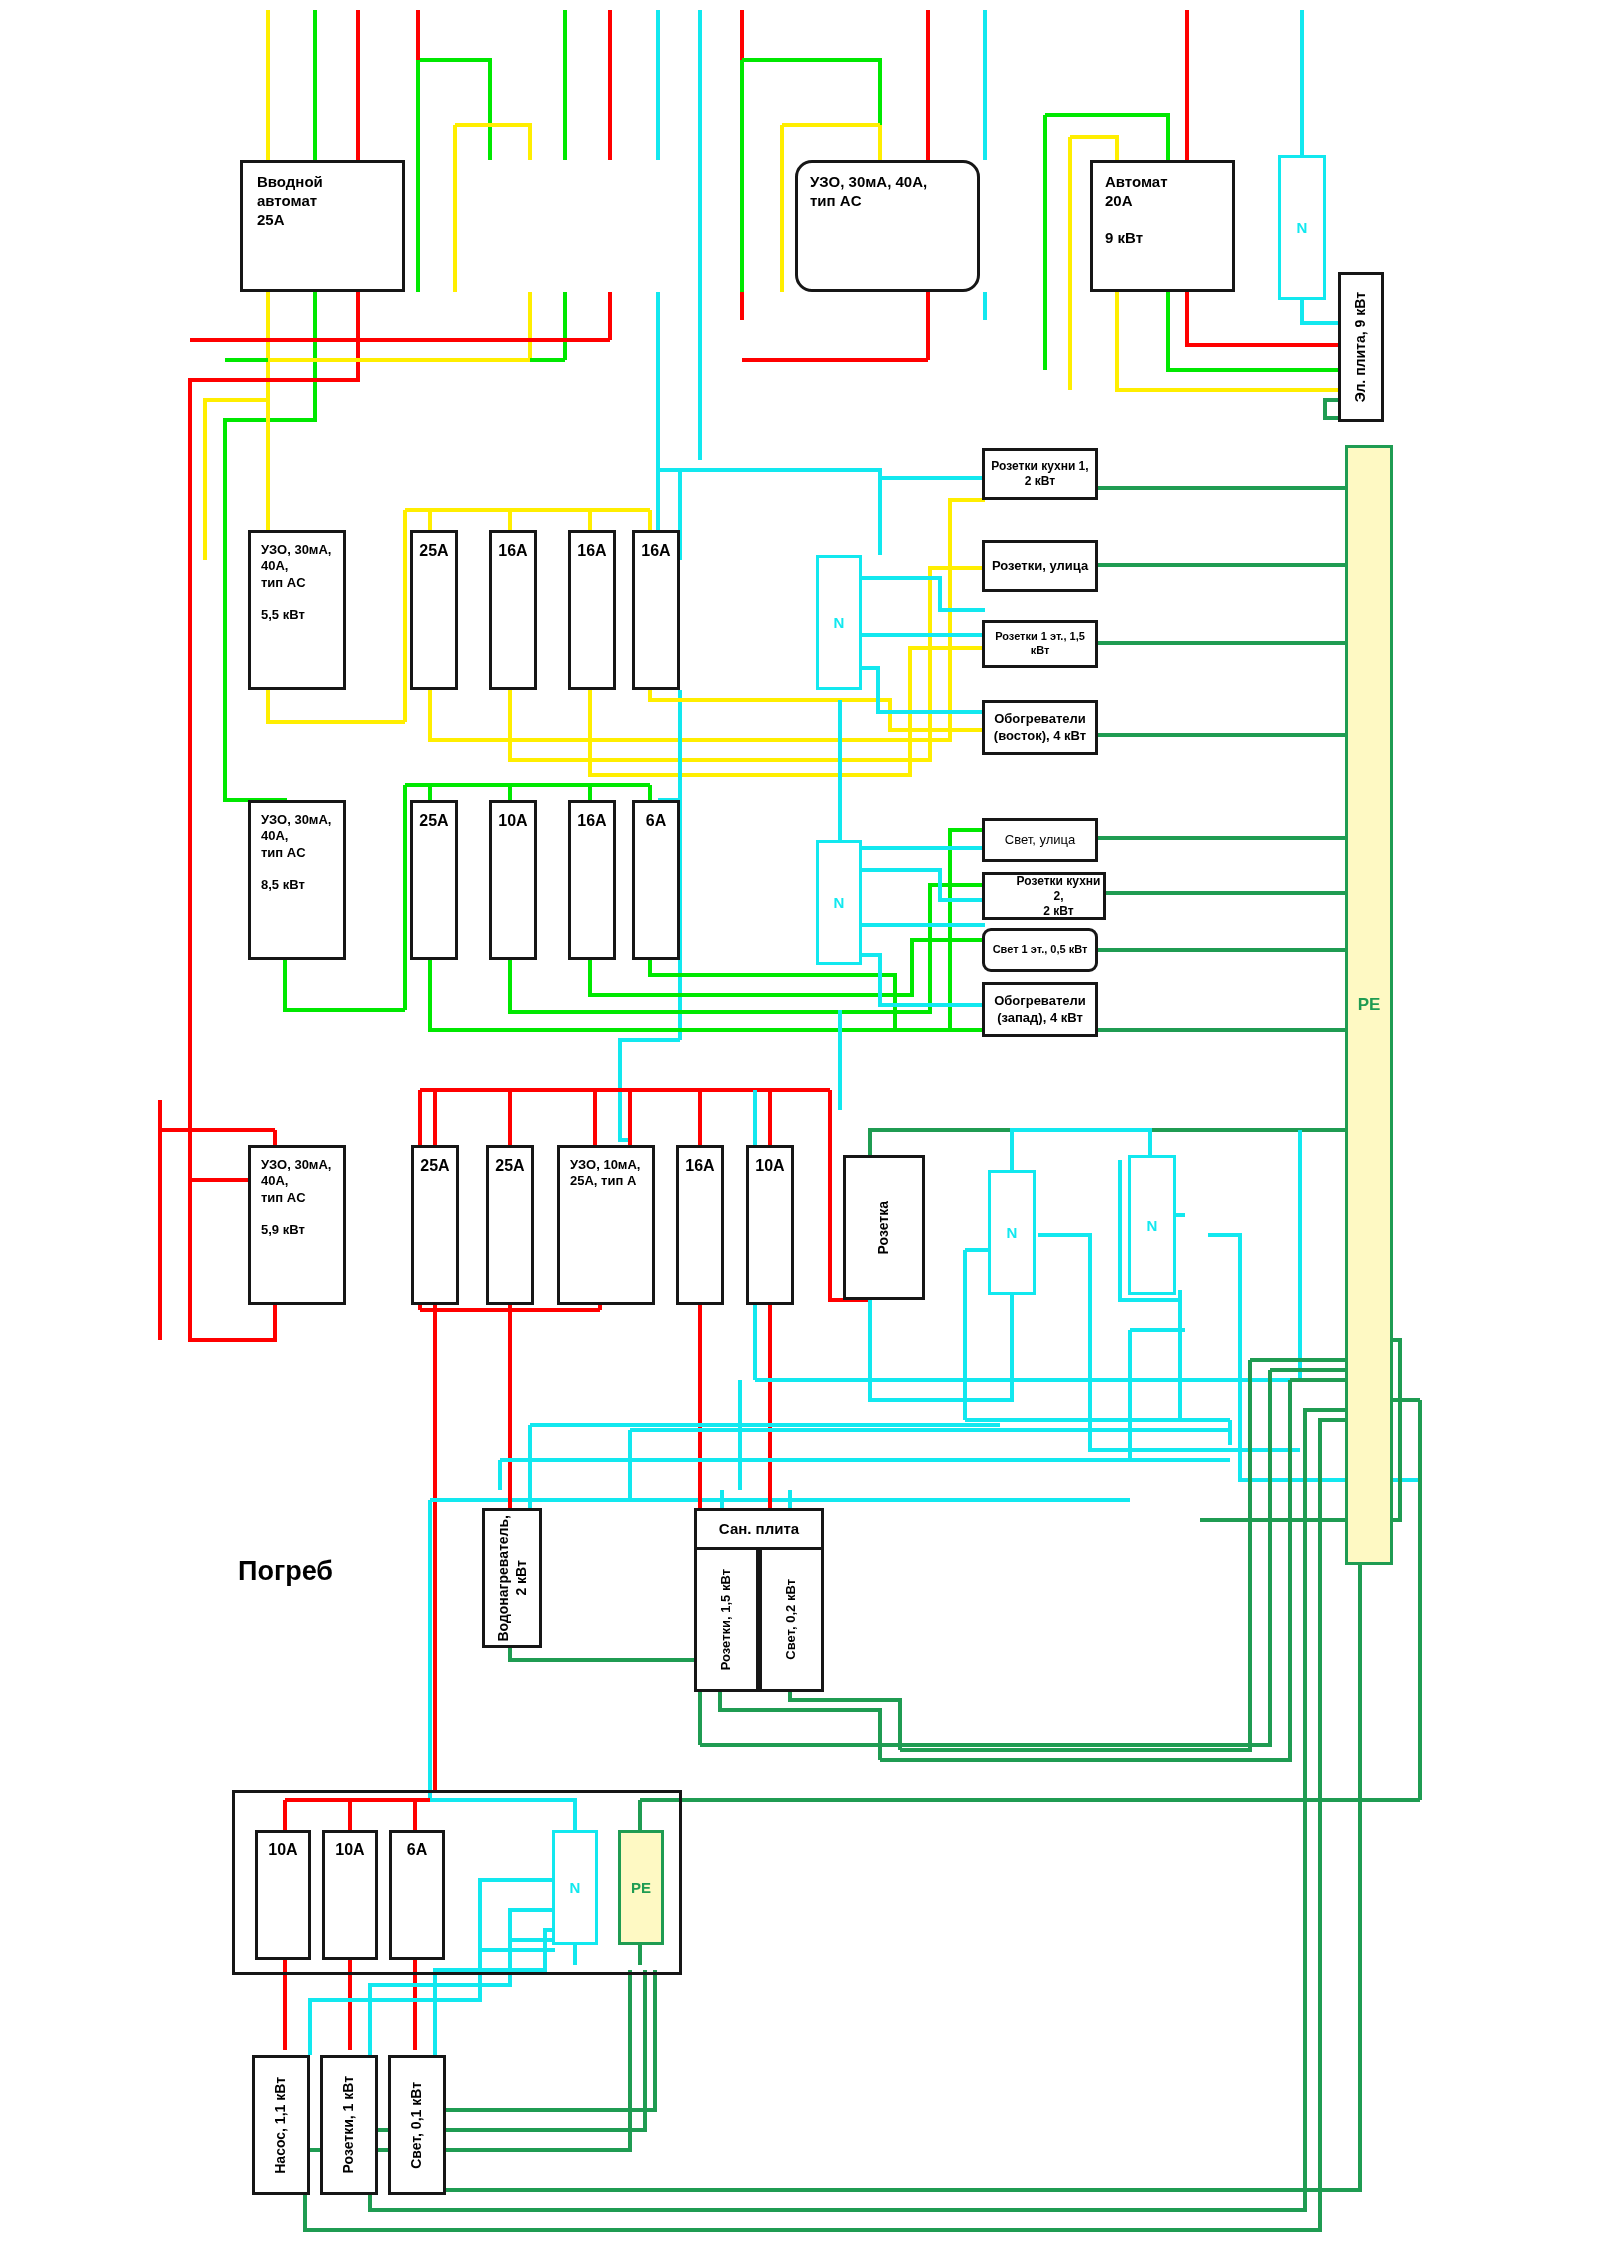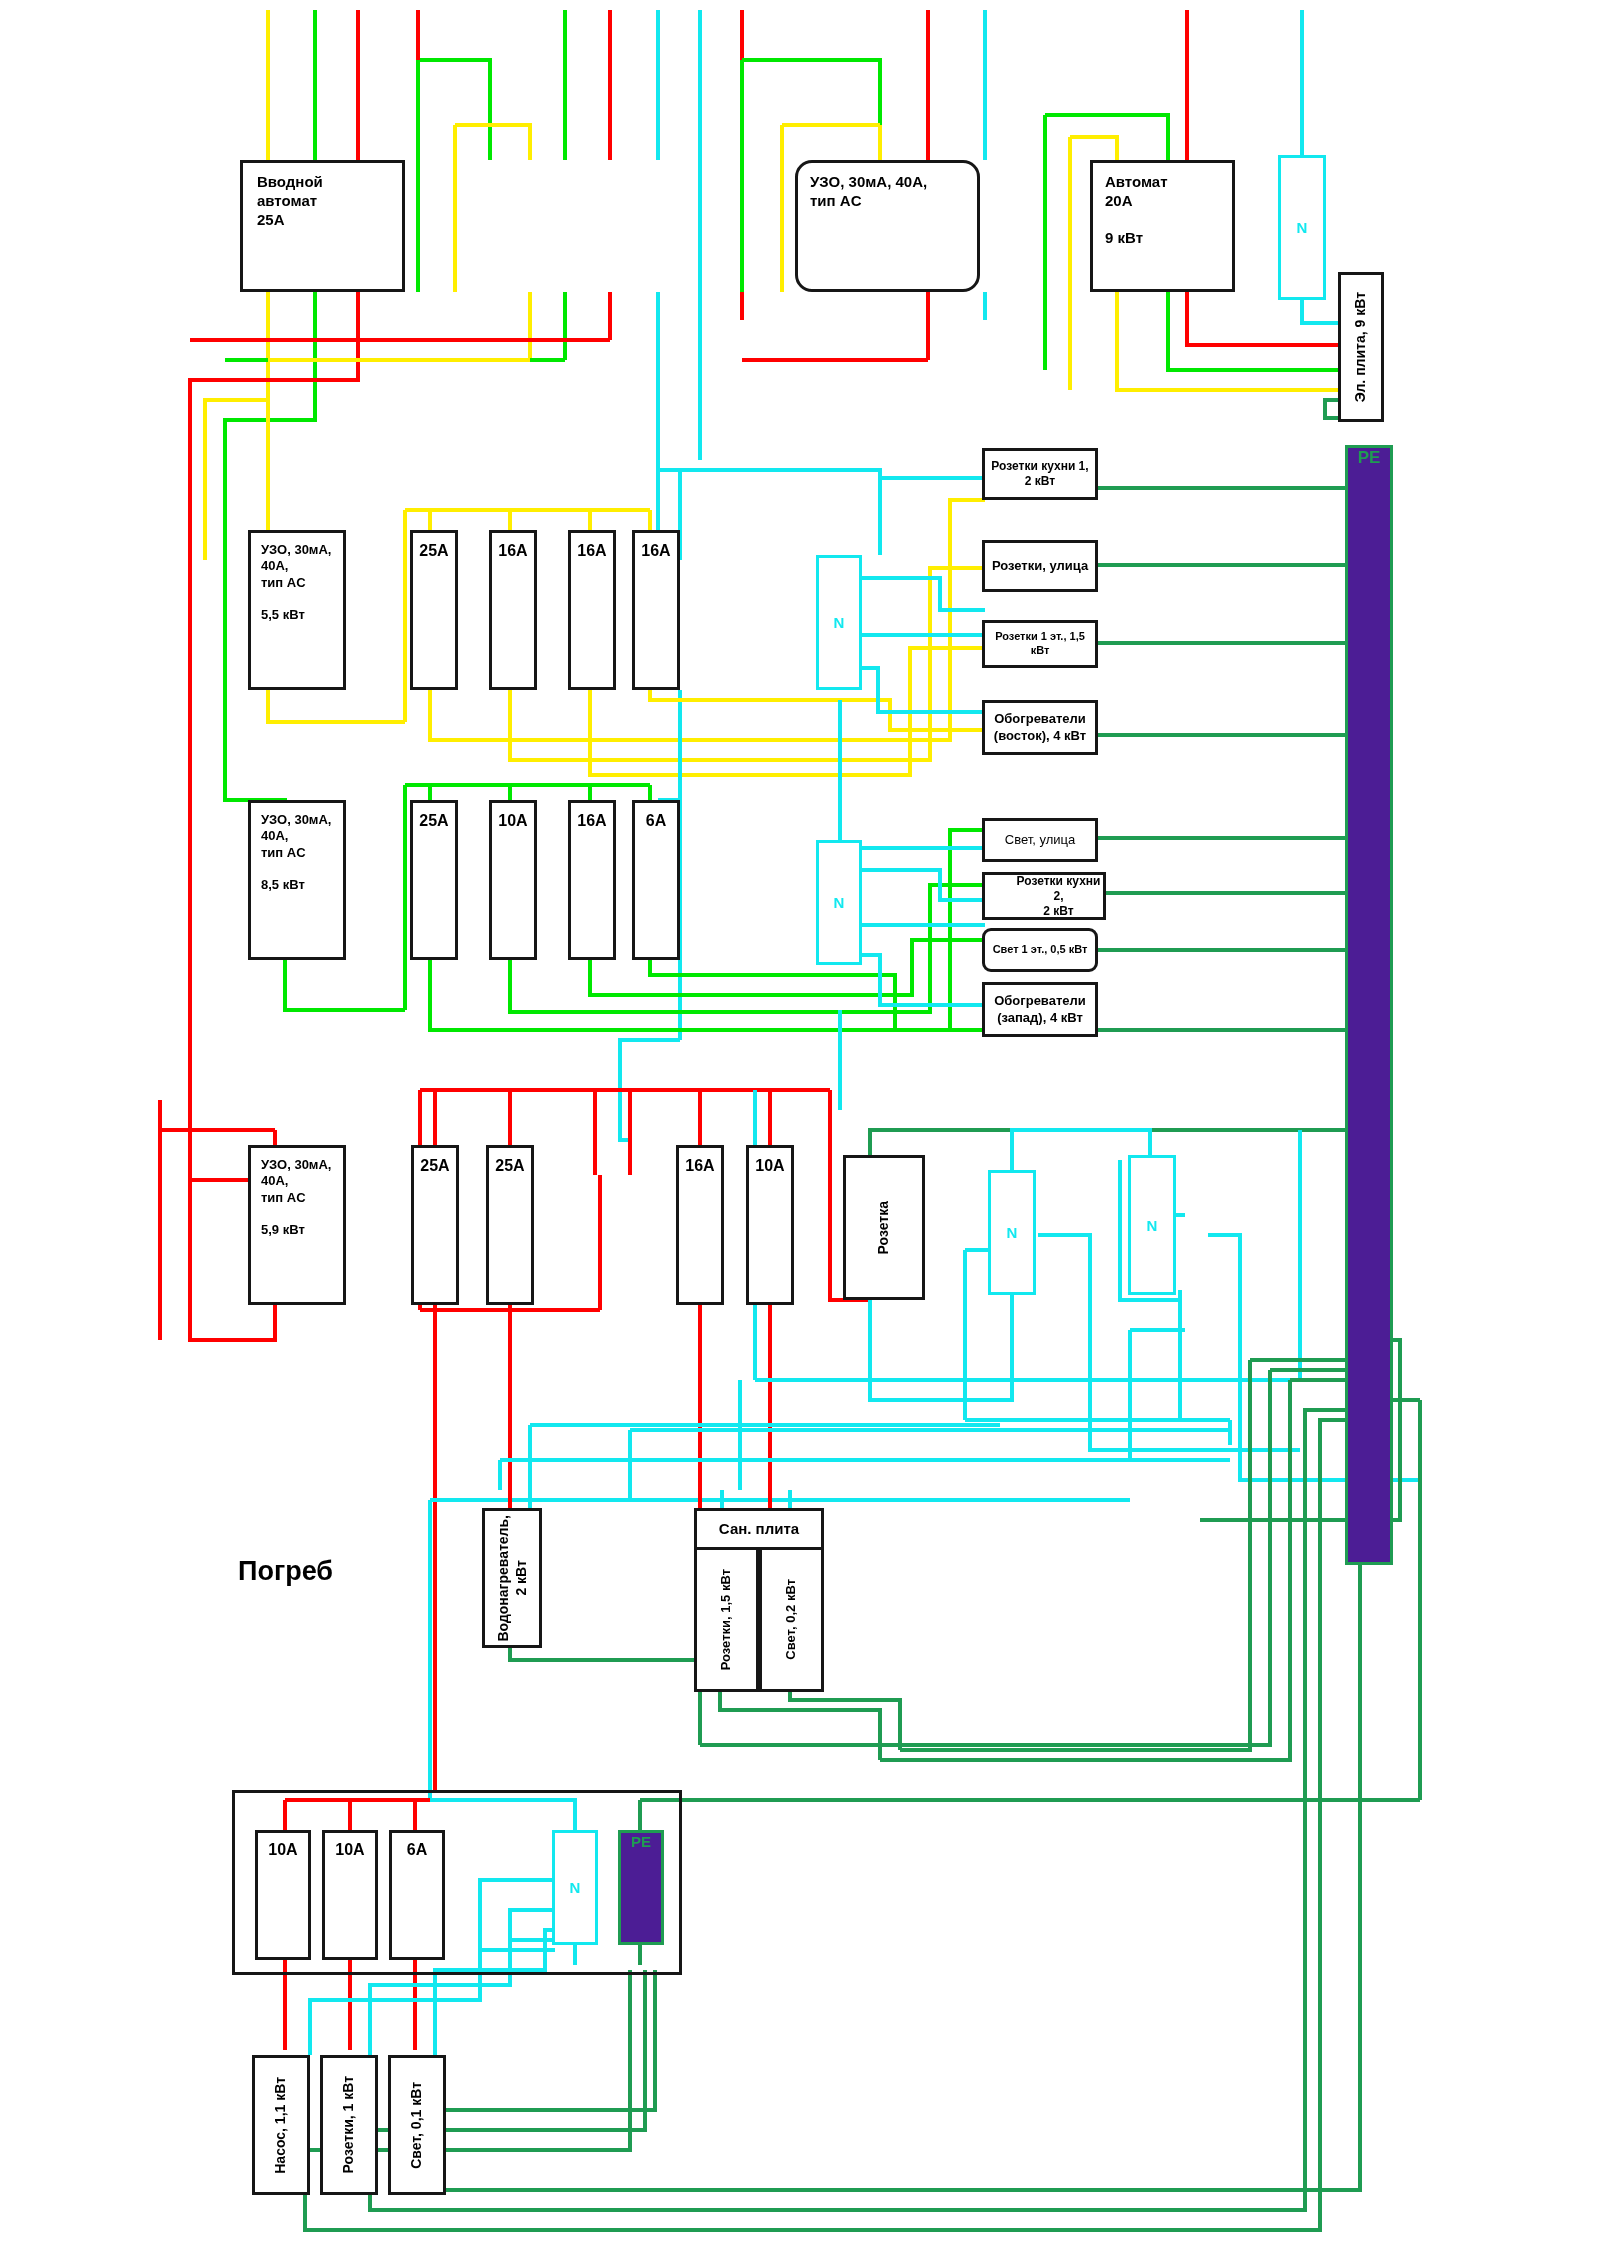--- a/index.html
+++ b/index.html
@@ -5,22 +5,22 @@
   html,body{margin:0;padding:0;background:#ffffff;}
   body{font-family:"Liberation Sans",sans-serif;}
   #stage{position:relative;width:1600px;height:2263px;background:#fff;overflow:hidden;}
   .box{position:absolute;background:#fff;border:3px solid #161616;box-sizing:border-box;
        display:flex;align-items:center;justify-content:center;text-align:center;color:#000;}
   .box.tl{align-items:flex-start;justify-content:flex-start;text-align:left;}
   .box .txt{padding:0;line-height:1.25;white-space:pre-line;}
   .vert .txt{writing-mode:vertical-rl;transform:rotate(180deg);white-space:pre-line;line-height:1.25;}
   .nbus{position:absolute;background:#fff;border:3px solid #12e8ef;box-sizing:border-box;
         display:flex;align-items:center;justify-content:center;color:#12e8ef;font-weight:bold;}
-  .pebus{position:absolute;background:#4c1d95;border:3px solid #1f9c52;box-sizing:border-box;
-        display:flex;align-items:flex-start;justify-content:center;color:#1f9c52;font-weight:bold;}
+  .pebus{position:absolute;background:#fef9c3;border:3px solid #1f9c52;box-sizing:border-box;
+        display:flex;align-items:center;justify-content:center;color:#1f9c52;font-weight:bold;}
   .panel{position:absolute;border:3px solid #161616;box-sizing:border-box;background:transparent;}
   .lbl{position:absolute;color:#000;font-weight:bold;}
   svg.wires{position:absolute;left:0;top:0;width:1600px;height:2263px;pointer-events:none;}
   .w{fill:none;stroke-width:4;}
   .wy{stroke:#ffee00;}
   .wg{stroke:#00e800;}
   .wr{stroke:#ff0000;}
   .wc{stroke:#12e8ef;}
   .wpe{stroke:#1f9c52;}
 </style>
@@ -382,20 +382,24 @@
 5,9 кВт</span>
   </div>
 
   <div class="box" style="left:411px;top:1145px;width:48px;height:160px;font-size:16px;font-weight:bold;align-items:flex-start;">
     <span class="txt" style="padding-top:8px;">25А</span>
   </div>
   <div class="box" style="left:486px;top:1145px;width:48px;height:160px;font-size:16px;font-weight:bold;align-items:flex-start;">
     <span class="txt" style="padding-top:8px;">25А</span>
   </div>
 
+  <div class="box tl" style="left:557px;top:1145px;width:98px;height:160px;font-size:13px;font-weight:bold;">
+    <span class="txt" style="padding:9px 0 0 10px;">УЗО, 10мА,
+25А, тип A</span>
+  </div>
 
   <div class="box" style="left:676px;top:1145px;width:48px;height:160px;font-size:16px;font-weight:bold;align-items:flex-start;">
     <span class="txt" style="padding-top:8px;">16А</span>
   </div>
   <div class="box" style="left:746px;top:1145px;width:48px;height:160px;font-size:16px;font-weight:bold;align-items:flex-start;">
     <span class="txt" style="padding-top:8px;">10А</span>
   </div>
 
   <div class="box vert" style="left:843px;top:1155px;width:82px;height:145px;font-size:14px;font-weight:bold;">
     <span class="txt">Розетка</span>

